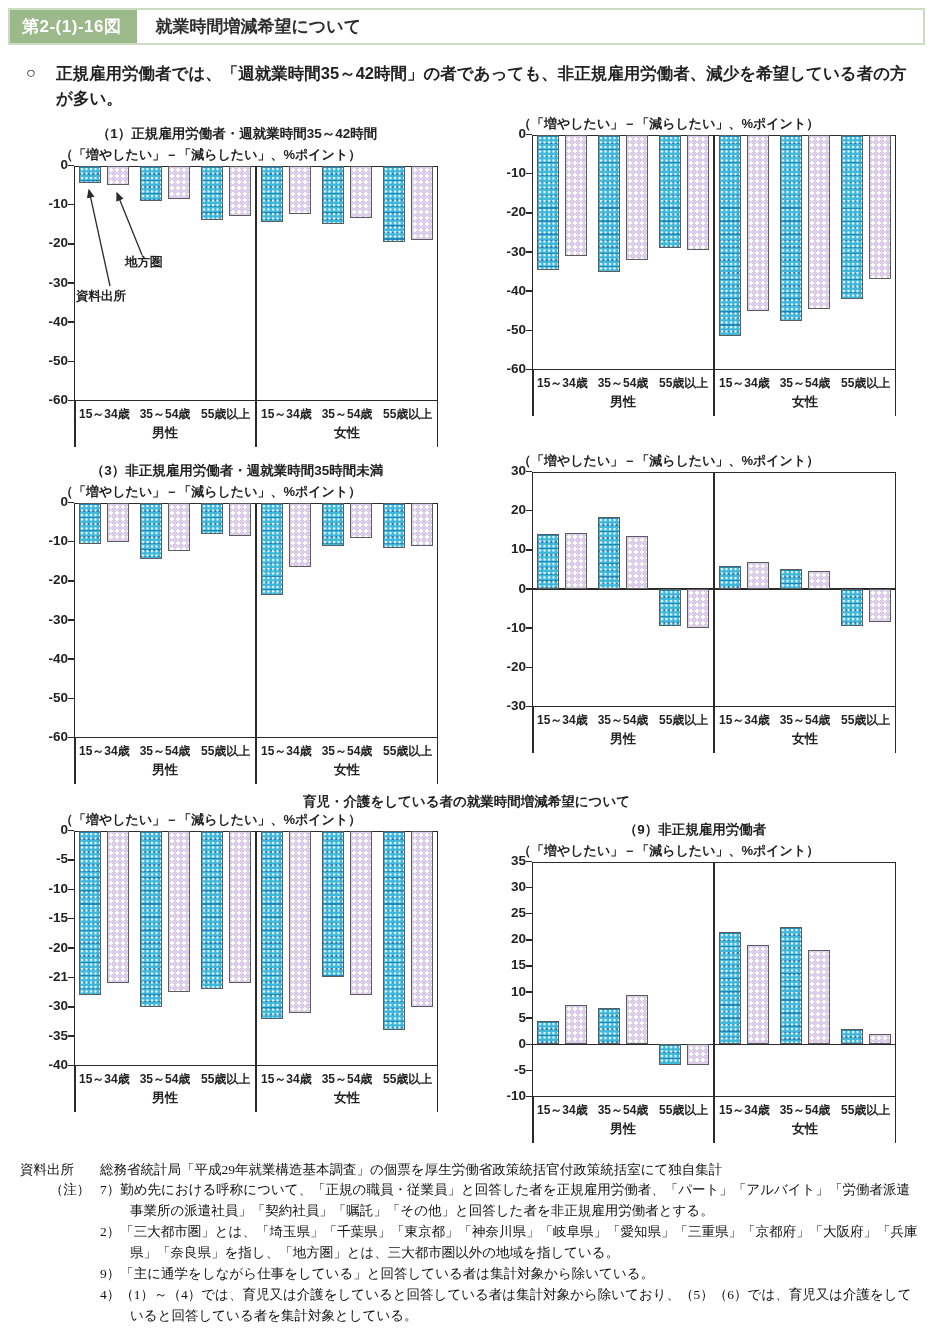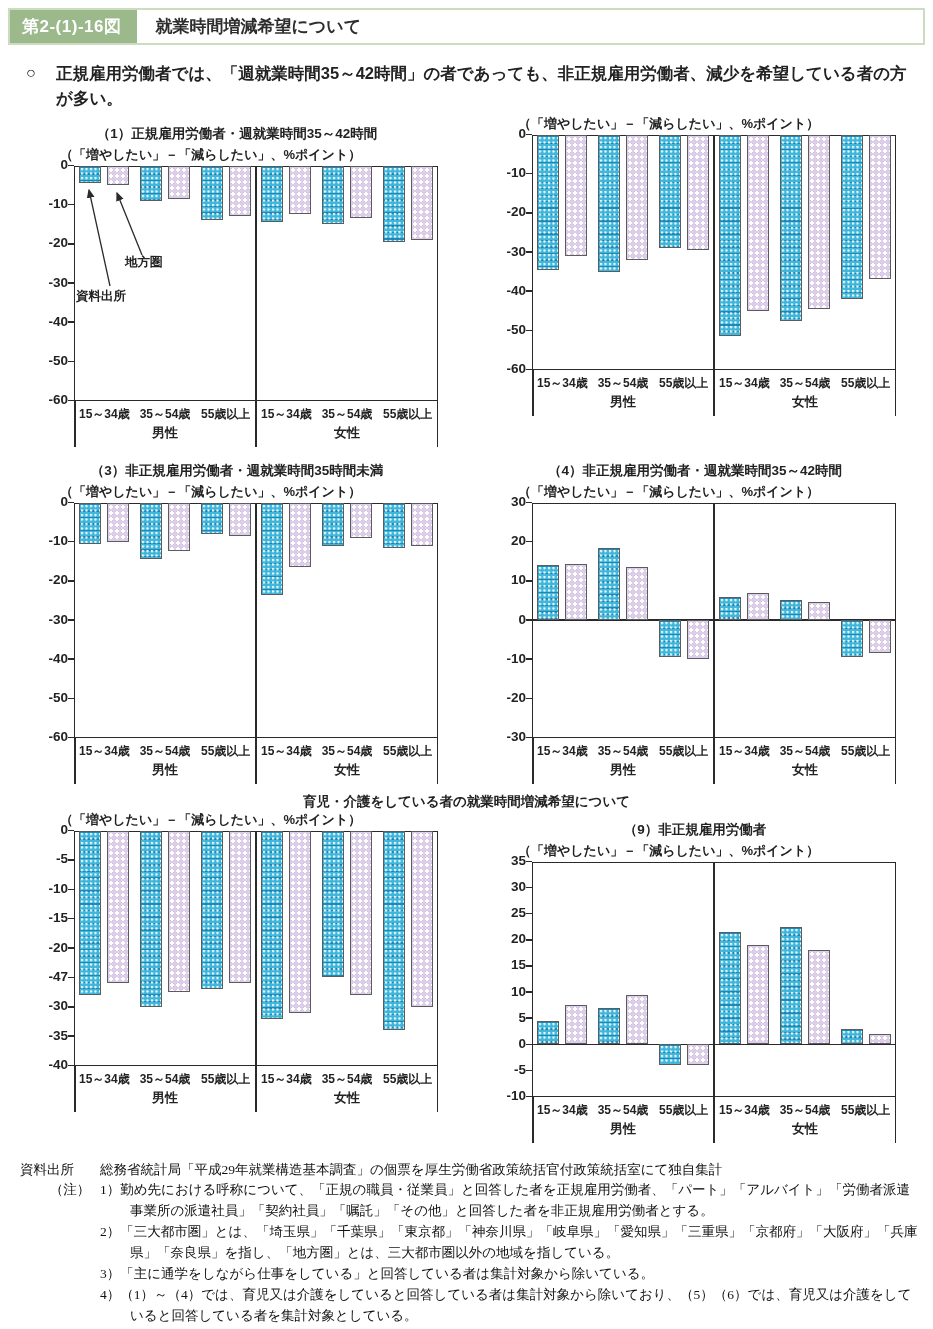--- a/index.html
+++ b/index.html
@@ -209,21 +209,20 @@
         <div class="xlabel" style="left: 104.667px; top: 240px; width: 76.6667px;">35～54歳</div>
         <div class="xlabel" style="left: 165.333px; top: 240px; width: 76.6667px;">55歳以上</div>
         <div class="xlabel" style="left: 226px; top: 240px; width: 76.6667px;">15～34歳</div>
         <div class="xlabel" style="left: 286.667px; top: 240px; width: 76.6667px;">35～54歳</div>
         <div class="xlabel" style="left: 347.333px; top: 240px; width: 76.6667px;">55歳以上</div>
         <div class="xlabel gender" style="left: 52px; top: 258px; width: 182px;">男性</div>
         <div class="xlabel gender" style="left: 234px; top: 258px; width: 182px;">女性</div>
       </div>
   </section>
   <section class="chart">
-    <h3 class="chart-title">（4）非正規雇用労働者・週就業時間35～42時間</h3>
     <div class="chart-subtitle">（「増やしたい」－「減らしたい」、%ポイント）</div>
     <div class="plot-area">
         <div class="plot-frame" style="left: 52px; top: 0px; width: 364px; height: 235px;"></div>
         <div class="ytick" style="left: 46px; top: -0.75px;"></div>
         <div class="ylabel" style="left: 2px; top: -8.5px;">30</div>
         <div class="ytick" style="left: 46px; top: 38.4167px;"></div>
         <div class="ylabel" style="left: 2px; top: 30.6667px;">20</div>
         <div class="ytick" style="left: 46px; top: 77.5833px;"></div>
         <div class="ylabel" style="left: 2px; top: 69.8333px;">10</div>
         <div class="ytick" style="left: 46px; top: 116.75px;"></div>
@@ -273,21 +272,21 @@
         <div class="ylabel" style="left: 2px; top: -8.5px;">0</div>
         <div class="ytick" style="left: 46px; top: 28.625px;"></div>
         <div class="ylabel" style="left: 2px; top: 20.875px;">-5</div>
         <div class="ytick" style="left: 46px; top: 58px;"></div>
         <div class="ylabel" style="left: 2px; top: 50.25px;">-10</div>
         <div class="ytick" style="left: 46px; top: 87.375px;"></div>
         <div class="ylabel" style="left: 2px; top: 79.625px;">-15</div>
         <div class="ytick" style="left: 46px; top: 116.75px;"></div>
         <div class="ylabel" style="left: 2px; top: 109px;">-20</div>
         <div class="ytick" style="left: 46px; top: 146.125px;"></div>
-        <div class="ylabel" style="left: 2px; top: 138.375px;">-47</div>
+        <div class="ylabel" style="left: 2px; top: 138.375px;">-21</div>
         <div class="ytick" style="left: 46px; top: 175.5px;"></div>
         <div class="ylabel" style="left: 2px; top: 167.75px;">-30</div>
         <div class="ytick" style="left: 46px; top: 204.875px;"></div>
         <div class="ylabel" style="left: 2px; top: 197.125px;">-35</div>
         <div class="ytick" style="left: 46px; top: 234.25px;"></div>
         <div class="ylabel" style="left: 2px; top: 226.5px;">-40</div>
         <div class="bar bar-metro" title="三大都市圏 男性15～34歳 : -28" style="left: 57.3333px; top: 0px; height: 164.5px;"></div>
         <div class="bar bar-metro" title="三大都市圏 男性35～54歳 : -30" style="left: 118px; top: 0px; height: 176.25px;"></div>
         <div class="bar bar-metro" title="三大都市圏 男性55歳以上 : -27" style="left: 178.667px; top: 0px; height: 158.625px;"></div>
         <div class="bar bar-metro" title="三大都市圏 女性15～34歳 : -32" style="left: 239.333px; top: 0px; height: 188px;"></div>
@@ -366,19 +365,19 @@
 </div>
 
 <div class="notes">
   <div class="notes-row">
     <div class="notes-head">資料出所</div>
     <div class="notes-body">総務省統計局「平成29年就業構造基本調査」の個票を厚生労働省政策統括官付政策統括室にて独自集計</div>
   </div>
   <div class="notes-row">
     <div class="notes-head note-tag">（注）</div>
     <div class="notes-body" id="notes-list">
-        <div class="note-item">1）勤め先における呼称について、「正規の職員・従業員」と回答した者を正規雇用労働者、「パート」「アルバイト」「労働者派遣事業所の派遣社員」「契約社員」「嘱託」「その他」と回答した者を非正規雇用労働者とする。</div>
+        <div class="note-item">7）勤め先における呼称について、「正規の職員・従業員」と回答した者を正規雇用労働者、「パート」「アルバイト」「労働者派遣事業所の派遣社員」「契約社員」「嘱託」「その他」と回答した者を非正規雇用労働者とする。</div>
         <div class="note-item">2）「三大都市圏」とは、「埼玉県」「千葉県」「東京都」「神奈川県」「岐阜県」「愛知県」「三重県」「京都府」「大阪府」「兵庫県」「奈良県」を指し、「地方圏」とは、三大都市圏以外の地域を指している。</div>
-        <div class="note-item">3）「主に通学をしながら仕事をしている」と回答している者は集計対象から除いている。</div>
+        <div class="note-item">9）「主に通学をしながら仕事をしている」と回答している者は集計対象から除いている。</div>
         <div class="note-item">4）（1）～（4）では、育児又は介護をしていると回答している者は集計対象から除いており、（5）（6）では、育児又は介護をしていると回答している者を集計対象としている。</div>
       </div>
   </div>
 </div>
 
 </body></html>

